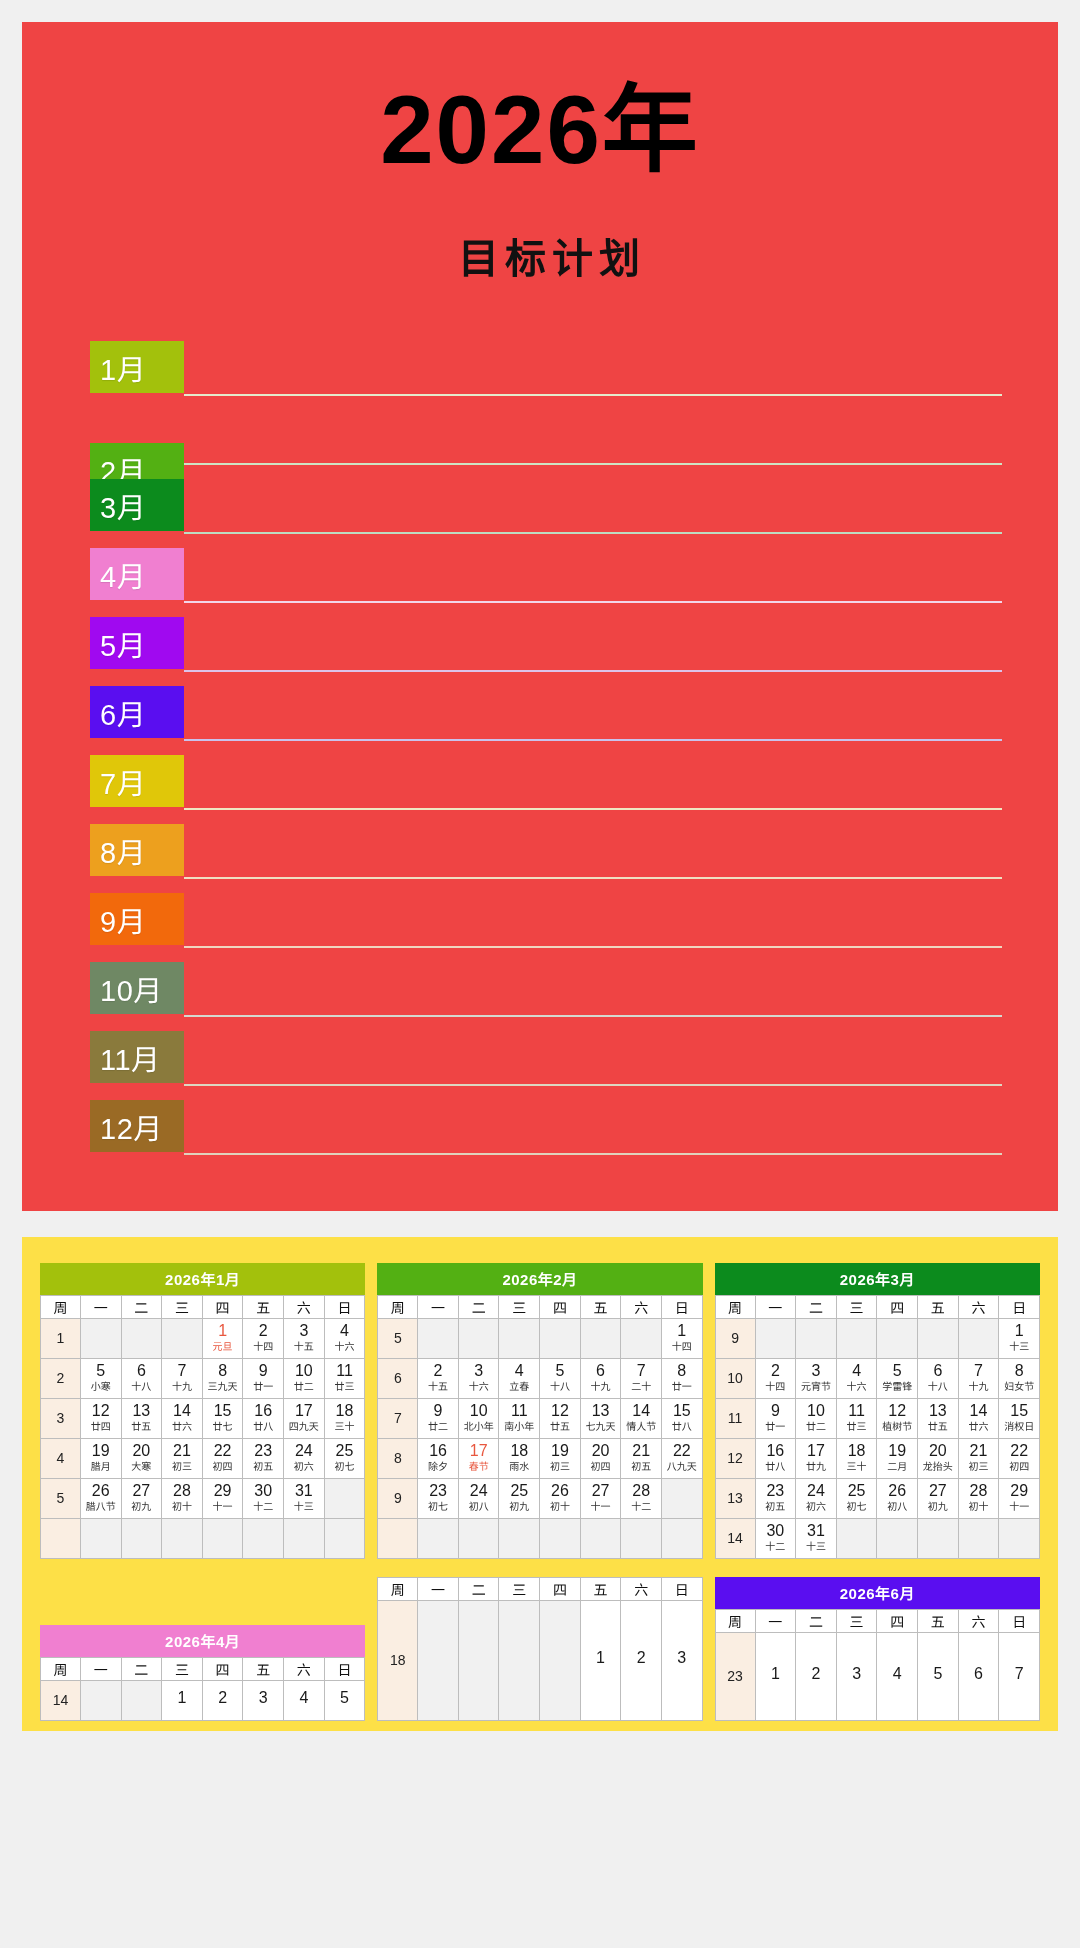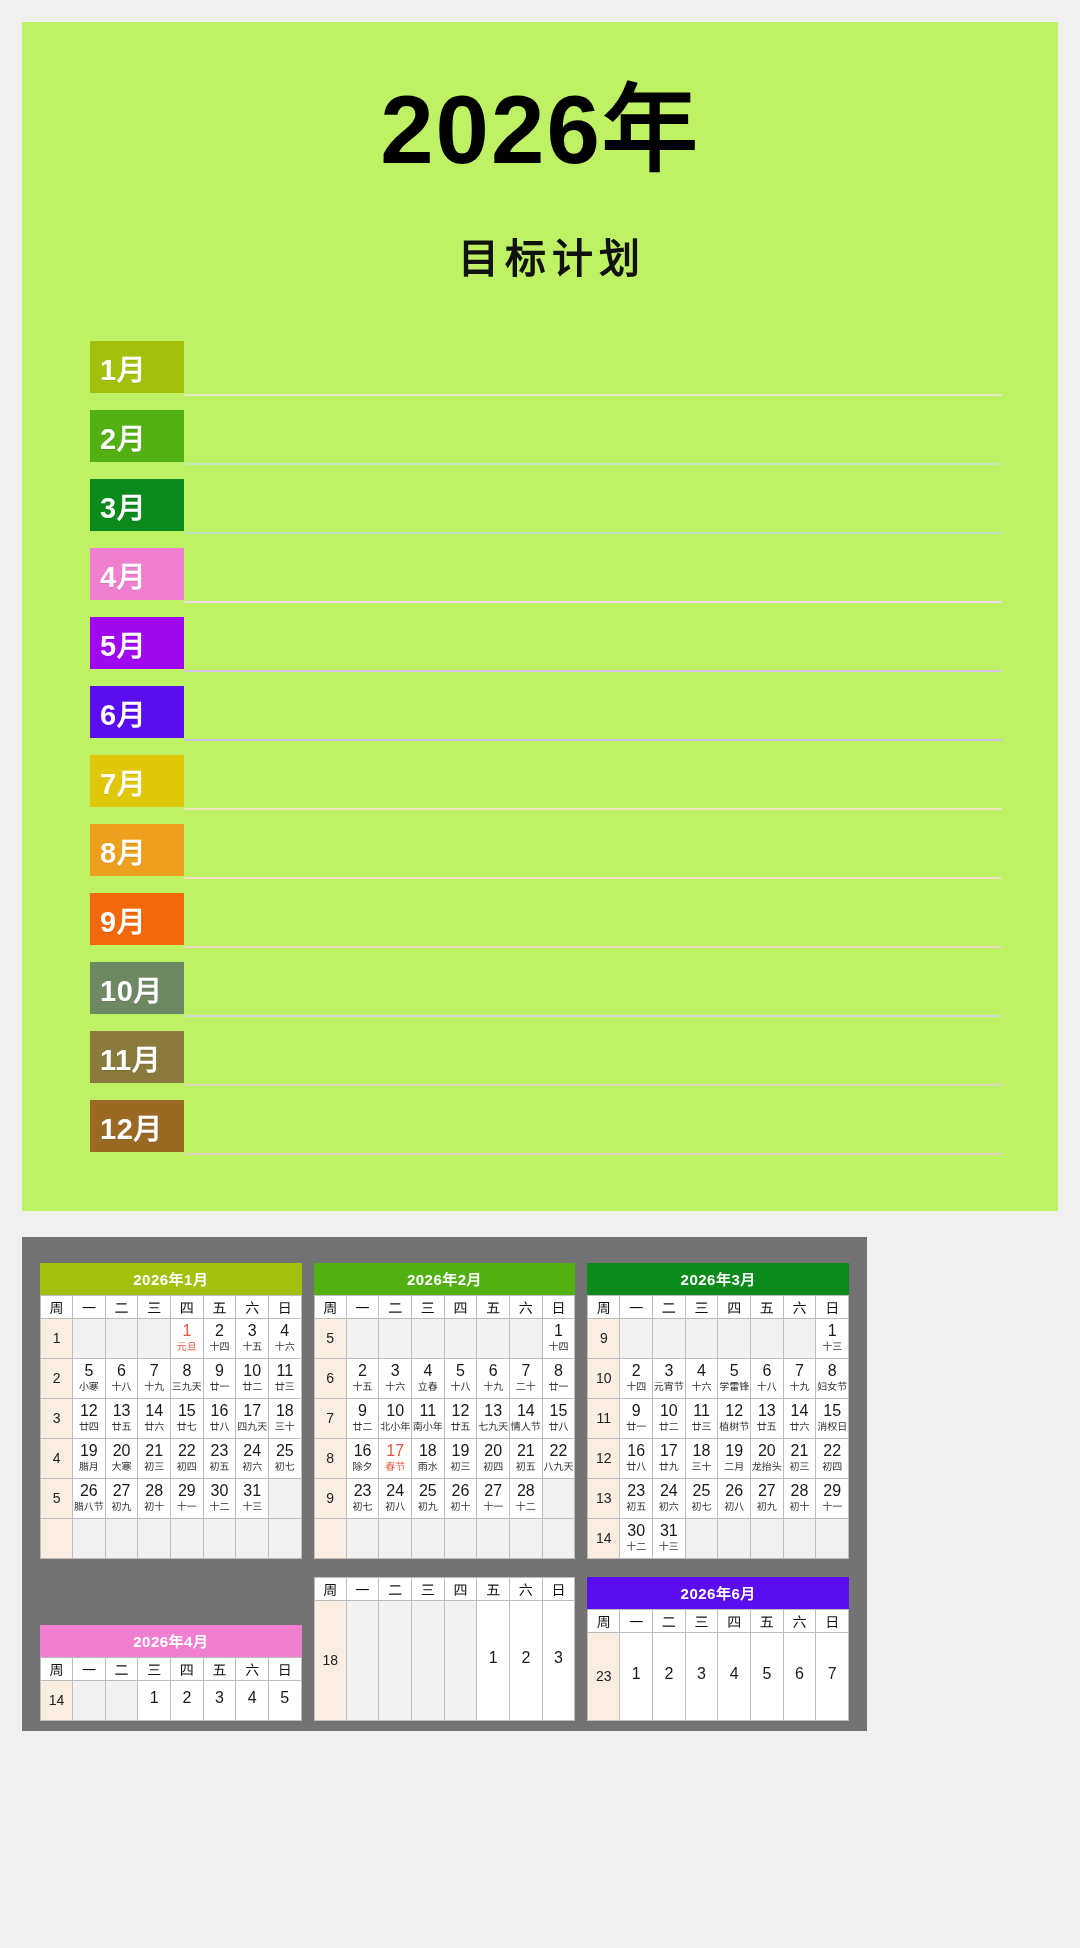--- a/index.html
+++ b/index.html
@@ -6,21 +6,21 @@
   * { box-sizing: border-box; margin: 0; padding: 0; }
   html, body {
     width: 1080px;
     background: #f0f0f0;
     font-family: "Liberation Sans", "DejaVu Sans", sans-serif;
   }
   body { width: 1080px; min-height: 1948px; overflow: hidden; }
 
   
   .planner-card {
-    background: #bef264;
+    background: #ef4444;
     margin: 22px 22px 0 22px;
     width: 1036px;
     padding: 58px 0 46px 0;
   }
   .title-block { text-align: center; }
   .year-title {
     font-size: 96px;
     font-weight: 700;
     letter-spacing: 2px;
     color: #000000;
@@ -47,38 +47,38 @@
     position: absolute;
     left: 0;
     top: 4px;
     width: 94px;
     height: 52px;
     display: flex;
     align-items: center;
     padding-left: 10px;
     color: #ffffff;
     font-size: 29px;
-    font-weight: 700;
+    font-weight: 400;
     letter-spacing: 0.5px;
     text-shadow: 0 1px 1px rgba(0,0,0,.10);
   }
   .month-line {
     position: absolute;
     left: 94px;
     right: 0;
     bottom: 10px;
     height: 2px;
     background: #d9d9d9;
   }
 
   
   .calendars-card {
-    background: #737373;
+    background: #fde047;
     margin: 26px 22px 0 22px;
-    width: 845px;
+    width: 1036px;
     padding: 26px 18px 10px 18px;
   }
   .cal-grid {
     display: grid;
     grid-template-columns: repeat(3, 1fr);
     column-gap: 12px;
     row-gap: 18px;
   }
   table.cal {
     width: 100%;
@@ -130,21 +130,21 @@
   <div class="title-block">
     <div class="year-title">2026年</div>
     <div class="subtitle">目标计划</div>
   </div>
   <div class="month-list">
       <div class="month-row">
         <div class="month-tag" style="background: rgb(163, 193, 12);">1月</div>
         <div class="month-line" style="background: rgb(228, 235, 204);"></div>
       </div>
       <div class="month-row">
-        <div class="month-tag" style="background: rgb(83, 176, 19);">2月</div>
+        <div class="month-tag" style="background: rgb(83, 176, 19); margin-top: 33px;">2月</div>
         <div class="month-line" style="background: rgb(207, 228, 196);"></div>
       </div>
       <div class="month-row">
         <div class="month-tag" style="background: rgb(12, 139, 29);">3月</div>
         <div class="month-line" style="background: rgb(190, 220, 194);"></div>
       </div>
       <div class="month-row">
         <div class="month-tag" style="background: rgb(240, 127, 208);">4月</div>
         <div class="month-line" style="background: rgb(242, 214, 233);"></div>
       </div>

